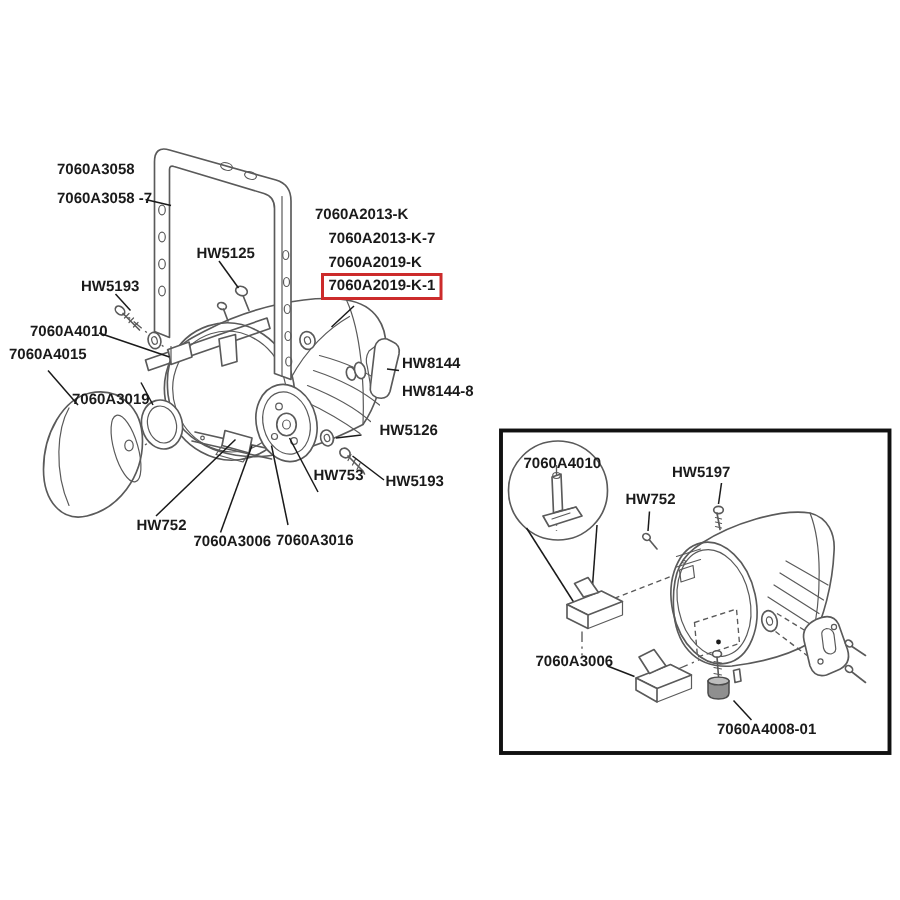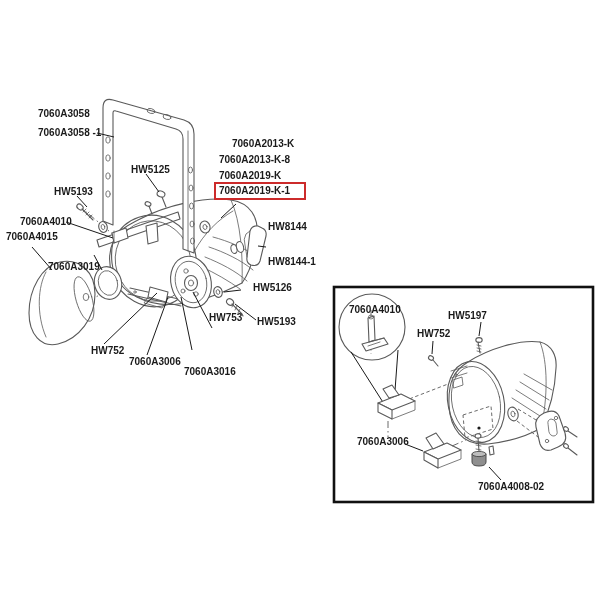--- a/index.html
+++ b/index.html
@@ -17,21 +17,21 @@
                 stroke-dasharray:7 3 1.5 3;}
   #art .dashed{stroke:var(--line,#5a5a5a);fill:none;stroke-width:0.9;
                stroke-dasharray:3.5 2.5;}
   #art .dark{fill:#8f8f8f;stroke:#4a4a4a;stroke-width:1;}
   #art .mid{fill:#bdbdbd;stroke:#4a4a4a;stroke-width:0.9;}
   #art .frame{stroke:var(--inset-border,#111);stroke-width:2.6;fill:#fff;}
   
   .lbl{position:absolute;font-weight:bold;font-size:10px;line-height:13px;
        color:var(--text,#1a1a1a);white-space:nowrap;}
   .hl-box{position:absolute;border:2px solid var(--highlight-box,#cc2b2b);
-          padding:0 14px 1px 3px;}
+          padding:0 3px 1px 3px;}
   .hl-box .lbl{position:static;}
 </style>
 </head>
 <body>
 
 <div id="stage">
 
   <svg id="art" width="600" height="600" viewBox="0 0 600 600">
 
     <g>
@@ -223,40 +223,40 @@
       <g>
         <path class="leader" d="M481,322 L479,336"></path>
         <path class="leader" d="M433,341 L432,354"></path>
         <path class="leader" d="M405,444 L423,451"></path>
         <path class="leader" d="M489,467 L501,480"></path>
       </g>
     </g>
   </svg>
 
   <div class="lbl" style="left:38px;top:107px">7060A3058</div>
-  <div class="lbl" style="left:38px;top:126px">7060A3058 -1</div>
+  <div class="lbl" style="left:38px;top:126px">7060A3058 -7</div>
   <div class="lbl" style="left:131px;top:163px">HW5125</div>
   <div class="lbl" style="left:54px;top:185px">HW5193</div>
   <div class="lbl" style="left:20px;top:215px">7060A4010</div>
   <div class="lbl" style="left:6px;top:230px">7060A4015</div>
   <div class="lbl" style="left:48px;top:260px">7060A3019</div>
-  <div class="lbl" style="left:232px;top:137px">7060A2013-K</div>
-  <div class="lbl" style="left:219px;top:153px">7060A2013-K-8</div>
+  <div class="lbl" style="left:210px;top:137px">7060A2013-K</div>
+  <div class="lbl" style="left:219px;top:153px">7060A2013-K-7</div>
   <div class="lbl" style="left:219px;top:169px">7060A2019-K</div>
   <div class="hl-box" style="left:214px;top:182px">
     <div class="lbl">7060A2019-K-1</div>
   </div>
-  <div class="lbl" style="left:268px;top:220px">HW8144</div>
-  <div class="lbl" style="left:268px;top:255px">HW8144-1</div>
+  <div class="lbl" style="left:268px;top:236px">HW8144</div>
+  <div class="lbl" style="left:268px;top:255px">HW8144-8</div>
   <div class="lbl" style="left:253px;top:281px">HW5126</div>
   <div class="lbl" style="left:257px;top:315px">HW5193</div>
   <div class="lbl" style="left:209px;top:311px">HW753</div>
   <div class="lbl" style="left:91px;top:344px">HW752</div>
   <div class="lbl" style="left:129px;top:355px">7060A3006</div>
-  <div class="lbl" style="left:184px;top:365px">7060A3016</div>
+  <div class="lbl" style="left:184px;top:354px">7060A3016</div>
 
   <div class="lbl" style="left:349px;top:303px">7060A4010</div>
   <div class="lbl" style="left:448px;top:309px">HW5197</div>
   <div class="lbl" style="left:417px;top:327px">HW752</div>
   <div class="lbl" style="left:357px;top:435px">7060A3006</div>
-  <div class="lbl" style="left:478px;top:480px">7060A4008-02</div>
+  <div class="lbl" style="left:478px;top:480px">7060A4008-01</div>
 
 </div>
 
 </body></html>

